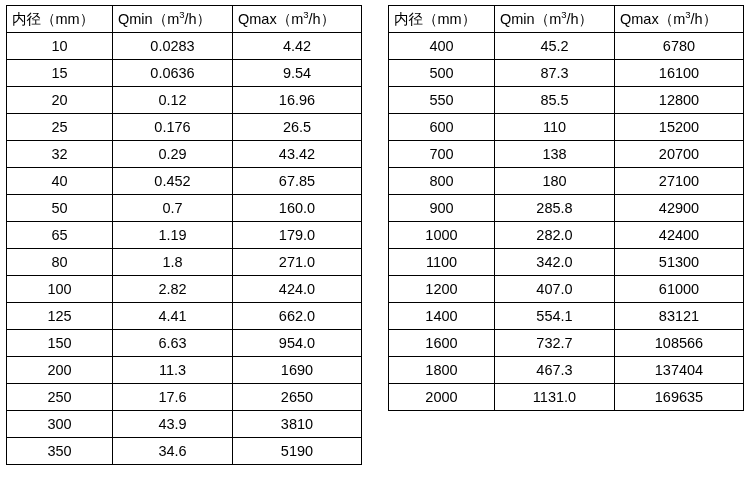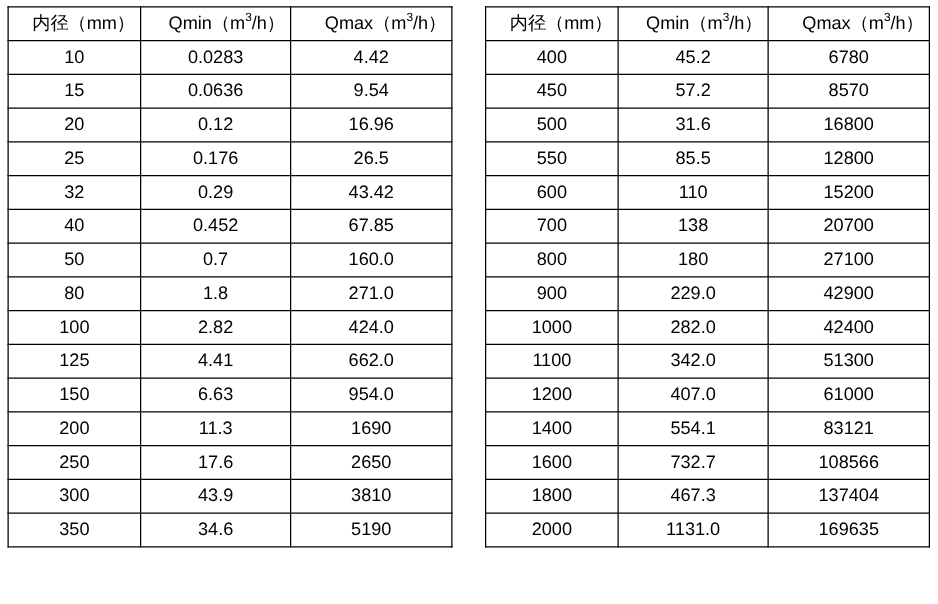--- a/index.html
+++ b/index.html
@@ -37,21 +37,21 @@
     font-size: 14.5px;
     font-weight: normal;
     height: 26px;
     line-height: 26px;
     padding: 0 4px;
     text-align: center;
     white-space: nowrap;
     font-family: "Liberation Sans", sans-serif;
   }
   table.data-table thead th {
-    text-align: right;
+    text-align: left;
     padding-left: 5px;
     font-size: 14.5px;
   }
   .col-a { width: 106px; }
   .col-b { width: 120px; }
   .col-c { width: 129px; }
   .sup {
     font-size: 9.5px;
     vertical-align: super;
     line-height: 0;
@@ -106,20 +106,25 @@
             <td>40</td>
             <td>0.452</td>
             <td>67.85</td>
           </tr>
           <tr>
             <td>50</td>
             <td>0.7</td>
             <td>160.0</td>
           </tr>
           <tr>
+            <td>65</td>
+            <td>1.19</td>
+            <td>179.0</td>
+          </tr>
+          <tr>
             <td>80</td>
             <td>1.8</td>
             <td>271.0</td>
           </tr>
           <tr>
             <td>100</td>
             <td>2.82</td>
             <td>424.0</td>
           </tr>
           <tr>
@@ -170,28 +175,23 @@
           <th><span>Qmax（m</span><span class="sup">3</span><span>/h）</span></th>
         </tr>
       </thead>
       <tbody>
           <tr>
             <td>400</td>
             <td>45.2</td>
             <td>6780</td>
           </tr>
           <tr>
-            <td>450</td>
-            <td>57.2</td>
-            <td>8570</td>
-          </tr>
-          <tr>
             <td>500</td>
-            <td>31.6</td>
-            <td>16800</td>
+            <td>87.3</td>
+            <td>16100</td>
           </tr>
           <tr>
             <td>550</td>
             <td>85.5</td>
             <td>12800</td>
           </tr>
           <tr>
             <td>600</td>
             <td>110</td>
             <td>15200</td>
@@ -201,21 +201,21 @@
             <td>138</td>
             <td>20700</td>
           </tr>
           <tr>
             <td>800</td>
             <td>180</td>
             <td>27100</td>
           </tr>
           <tr>
             <td>900</td>
-            <td>229.0</td>
+            <td>285.8</td>
             <td>42900</td>
           </tr>
           <tr>
             <td>1000</td>
             <td>282.0</td>
             <td>42400</td>
           </tr>
           <tr>
             <td>1100</td>
             <td>342.0</td>

